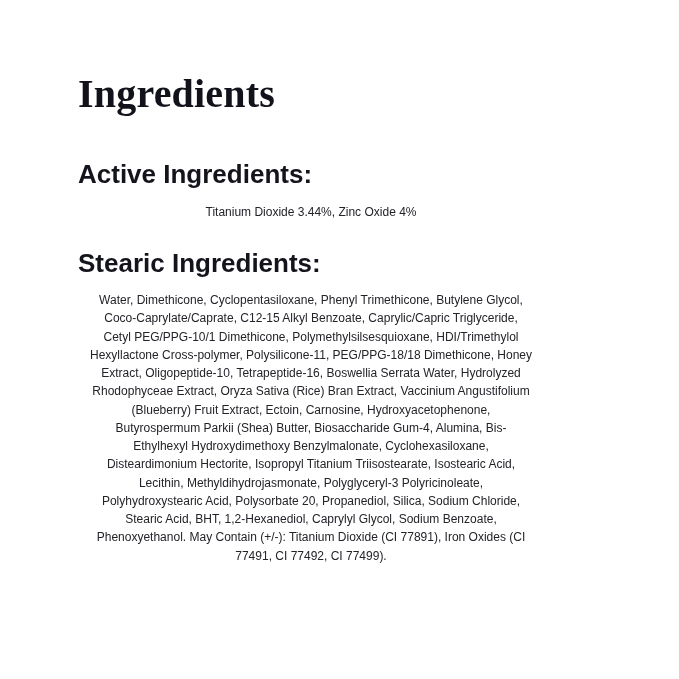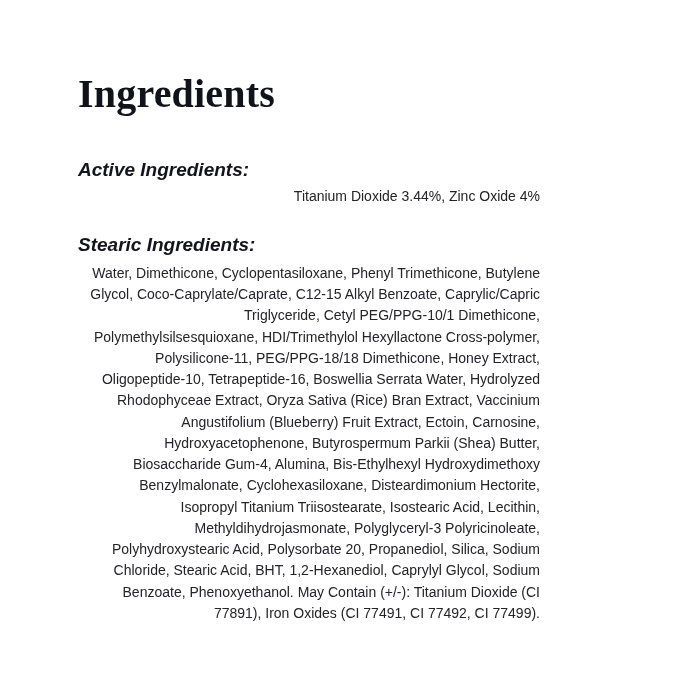--- a/index.html
+++ b/index.html
@@ -28,34 +28,33 @@
     letter-spacing: 0.2px;
     color: #12121a;
     margin: 0 0 42px 0;
     line-height: 1.1;
   }
   .section {
     margin-bottom: 26px;
   }
   .section-heading {
     font-family: "Liberation Sans", sans-serif;
-    font-size: 19px;
+    font-size: 26px;
     font-weight: 700;
     color: #14141c;
     margin: 0 0 4px 0;
     line-height: 1.25;
-    font-style: italic;
   }
   .section-body {
     font-family: "Liberation Sans", sans-serif;
-    font-size: 14px;
+    font-size: 12px;
     line-height: 1.52;
     color: #232329;
-    margin: 4px;
-    text-align: right;
+    margin: 12px;
+    text-align: center;
     max-width: 528px;
     white-space: pre-line;
   }
   .section-inactive .section-heading {
     margin-bottom: 6px;
   }
 </style>
 </head>
 <body>
 

